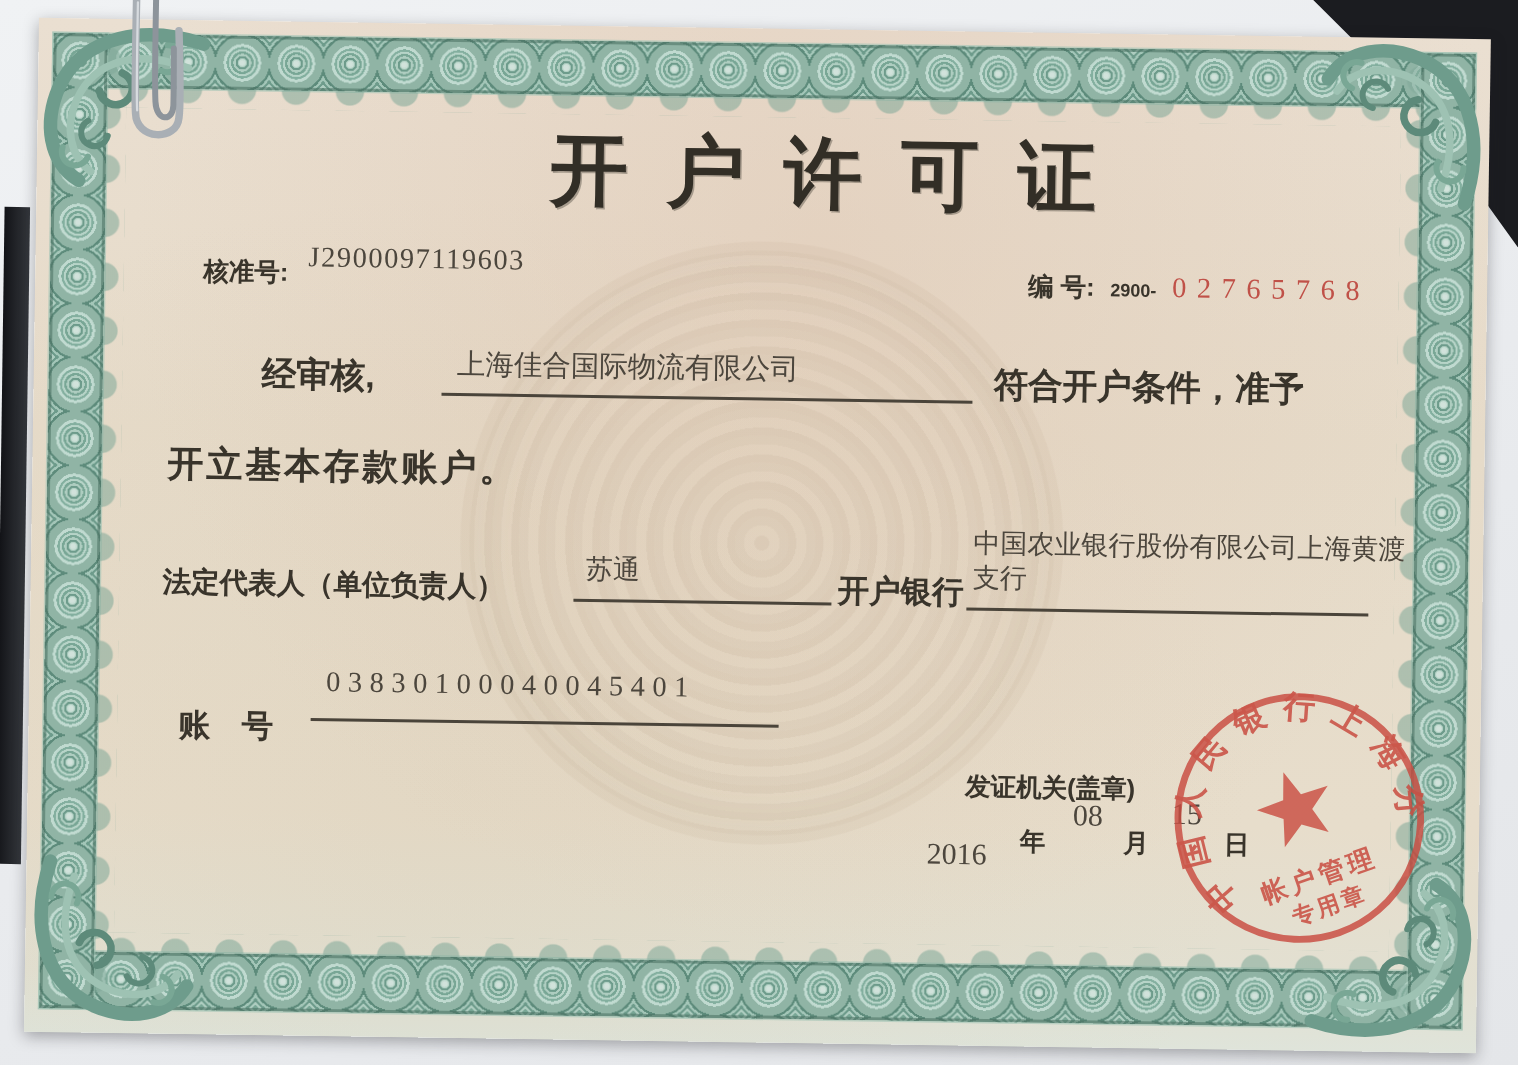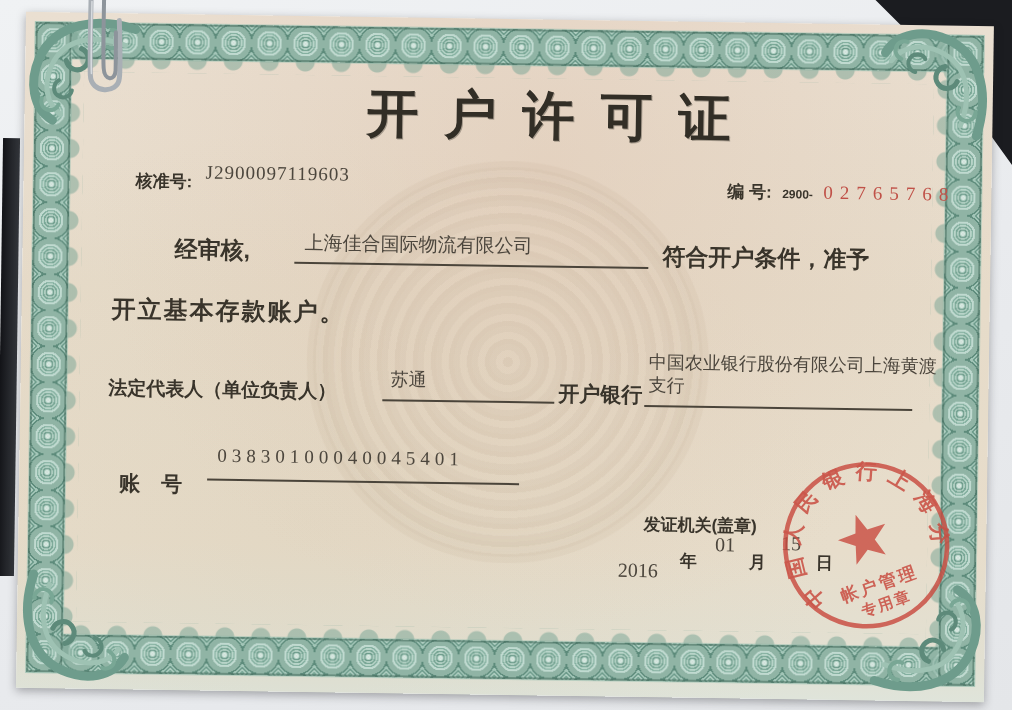--- a/index.html
+++ b/index.html
@@ -134,21 +134,21 @@
     </div>
 
     <div class="watermark"></div>
 
     <div class="title">开户许可证</div>
 
     <div class="lbl" style="left:112px;top:156px;font-size:17px;">核准号:</div>
     <div class="print" style="position:absolute;left:182px;top:147px;font-size:19px;letter-spacing:1px;">J2900097119603</div>
 
     <div style="position:absolute;left:662px;top:158px;white-space:nowrap;">
-      <span class="lbl" style="position:static;font-size:17px;margin-left:42px;">编 号:</span>
+      <span class="lbl" style="position:static;font-size:17px;">编 号:</span>
       <span class="lbl" style="position:static;font-size:12px;margin-left:6px;">2900-</span>
       <span class="print red-num" style="font-size:19px;margin-left:6px;">02765768</span>
     </div>
 
     <div class="lbl" style="left:152px;top:220px;font-size:23px;">经审核,</div>
     <div class="fill" style="left:272px;top:214px;width:354px;height:32px;">
       <span style="display:block;padding-left:10px;font-size:19px;color:#4c463d;">上海佳合国际物流有限公司</span>
     </div>
     <div class="lbl" style="left:640px;top:220px;font-size:23px;">符合开户条件，准予</div>
 
@@ -165,21 +165,21 @@
 
     <div class="lbl" style="left:100px;top:456px;font-size:21px;">账　号</div>
     <div class="fill" style="left:188px;top:430px;width:312px;height:34px;">
       <span class="print" style="display:block;padding-left:10px;font-size:19px;letter-spacing:5px;">03830100040045401</span>
     </div>
 
     <div class="lbl" style="left:625px;top:492px;font-size:17px;">发证机关(盖章)</div>
     <div>
       <span class="print" style="position:absolute;left:600px;top:538px;font-size:20px;">2016</span>
       <span class="lbl" style="left:662px;top:528px;font-size:17px;">年</span>
-      <span class="print" style="position:absolute;left:697px;top:511px;font-size:20px;">01</span>
+      <span class="print" style="position:absolute;left:697px;top:511px;font-size:20px;">08</span>
       <span class="lbl" style="left:731px;top:528px;font-size:17px;">月</span>
       <span class="print" style="position:absolute;left:763px;top:509px;font-size:20px;">15</span>
       <span class="lbl" style="left:798px;top:528px;font-size:17px;">日</span>
     </div>
 
     <div class="seal-wrap">
       <svg viewBox="0 0 180 180">
         <defs>
           <path id="sealArc" d="M 36,128 A 66,66 0 1 1 144,128" fill="none"></path>
         </defs>

